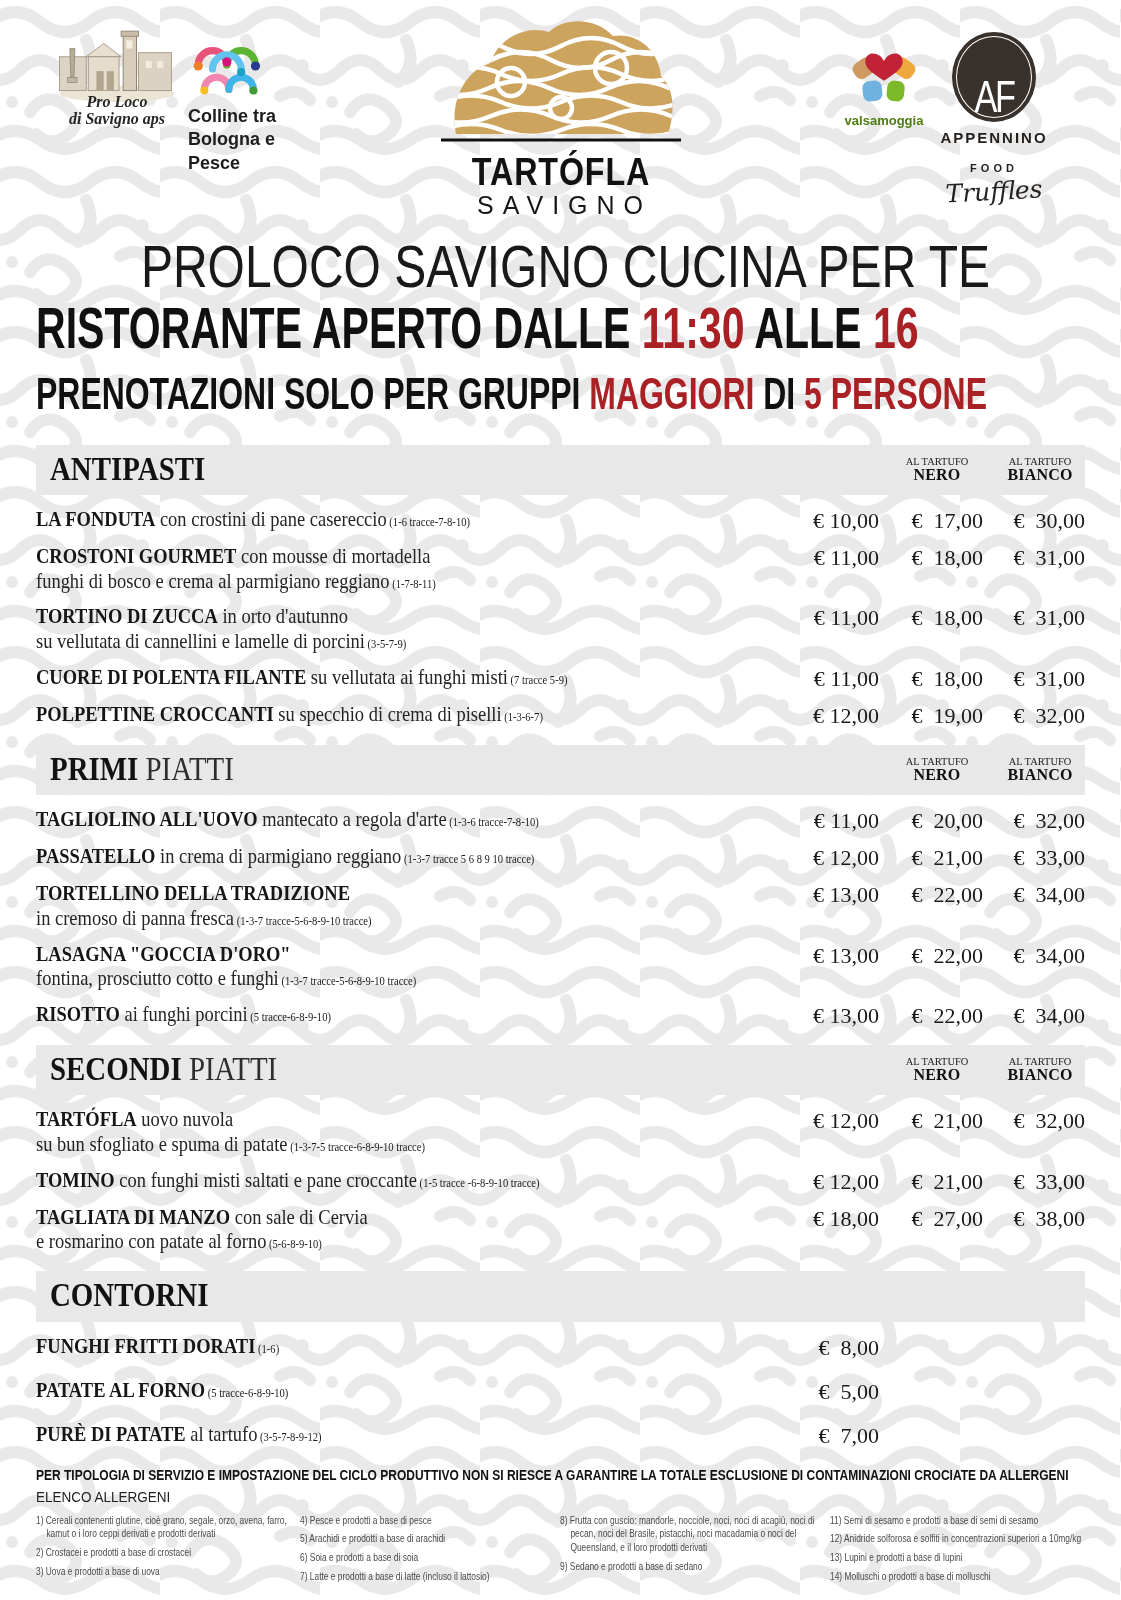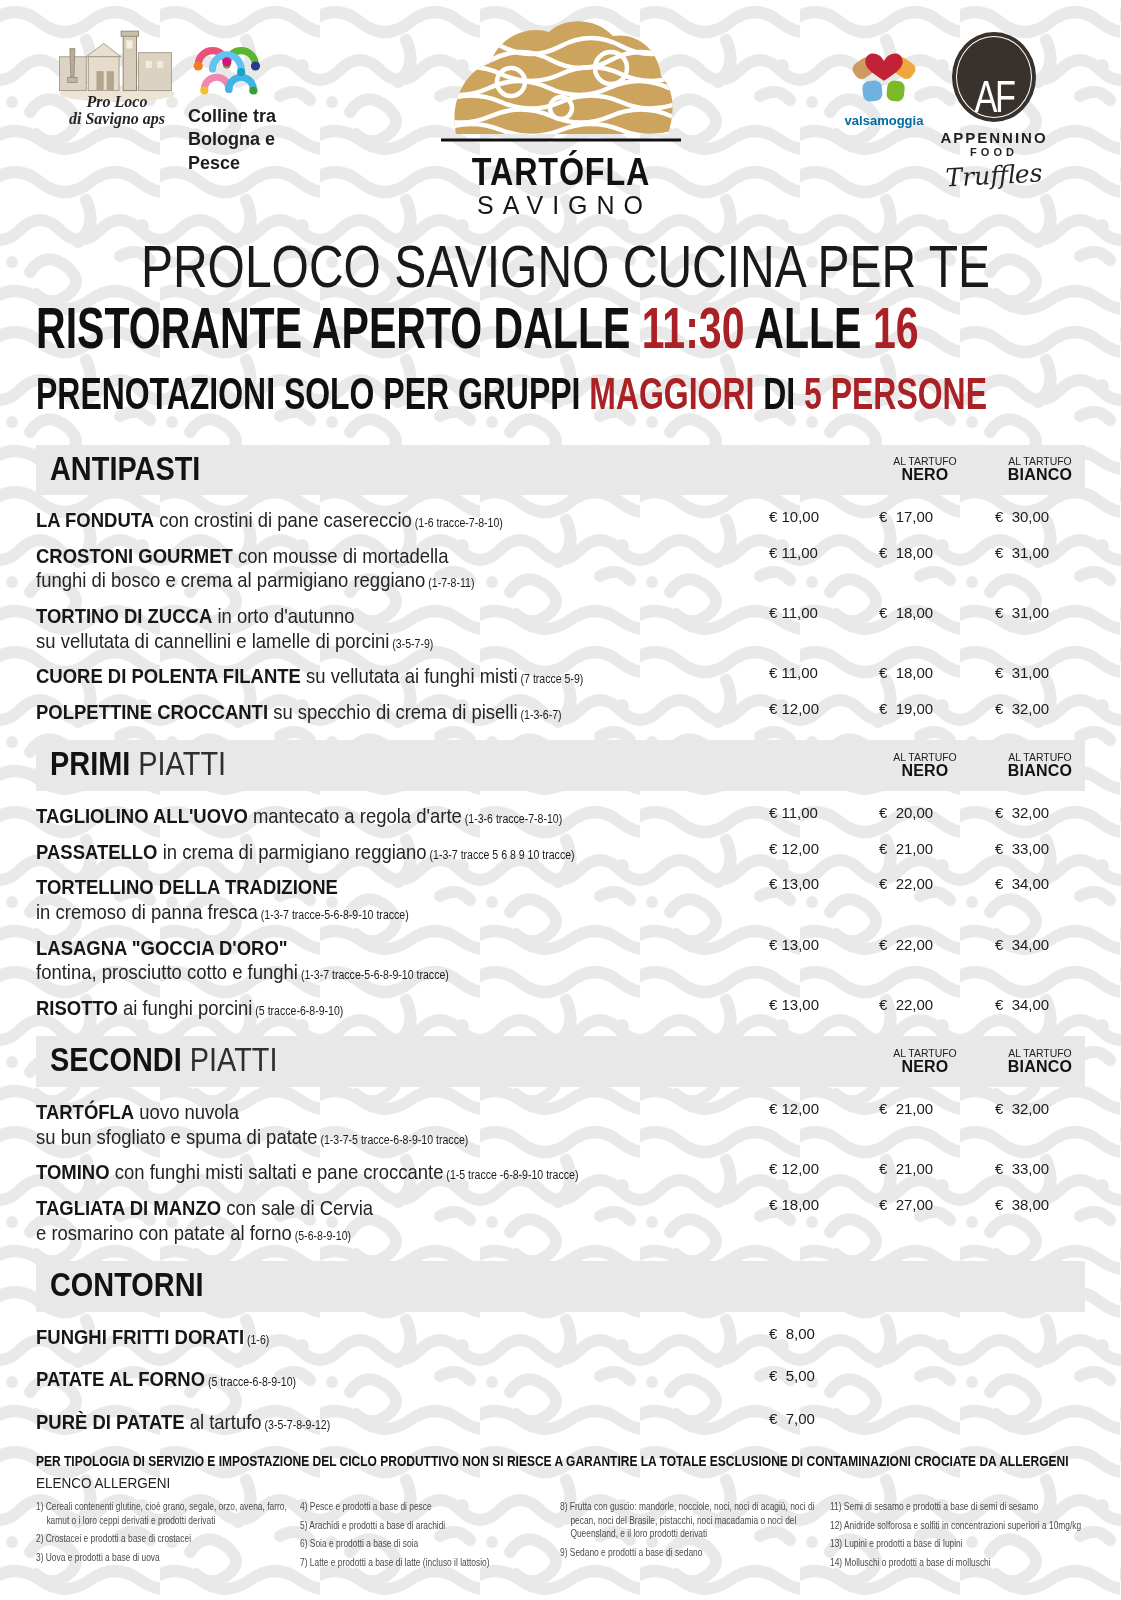--- a/index.html
+++ b/index.html
@@ -16,61 +16,61 @@
   .logo-proloco{left:12px;top:26px;width:138px;text-align:center;}
   .pl-label{font-family:"Liberation Serif",serif;font-style:italic;font-weight:700;
     font-size:16px;line-height:1.05;color:#262626;margin-top:-16px;}
   .logo-colline{left:152px;top:34px;width:100px;}
   .cl-label{font-size:18px;font-weight:700;line-height:1.3;color:#1d1d1d;margin-top:3px;}
   .logo-tartofla{left:50%;margin-left:-122px;top:12px;width:244px;text-align:center;}
   .tartofla-title{font-size:38px;font-weight:700;letter-spacing:1px;color:#111;
     transform:scaleX(0.85);white-space:nowrap;margin-top:1px;}
   .tartofla-sub{font-size:25px;font-weight:400;letter-spacing:9px;padding-left:8px;color:#161616;margin-top:-3px;}
   .logo-valsamoggia{left:802px;top:40px;width:92px;text-align:center;}
-  .vs-label{font-size:13px;font-weight:700;color:#0369a1;margin-top:1px;}
+  .vs-label{font-size:13px;font-weight:700;color:#4d7c0f;margin-top:1px;}
   .logo-appennino{right:20px;top:32px;width:142px;text-align:center;}
   .af-circle{width:84px;height:90px;border-radius:50%;background:#38312c;margin:0 auto;
     position:relative;display:flex;align-items:flex-end;justify-content:center;}
   .af-ring{position:absolute;inset:4px;border:1.5px solid #fff;border-radius:50%;}
   .af-mono{color:#fff;font-size:44px;font-weight:400;letter-spacing:-3px;transform:scaleX(0.78);}
   .af-name{font-size:15px;font-weight:800;letter-spacing:2px;color:#241f1b;margin-top:7px;}
-  .af-food{font-size:11px;font-weight:600;letter-spacing:4px;color:#241f1b;margin-top:0;}
+  .af-food{font-size:11px;font-weight:600;letter-spacing:4px;color:#241f1b;margin-top:16px;}
   .af-script{font-family:"DejaVu Serif",serif;font-style:italic;font-size:25px;color:#262220;
     margin-top:3px;transform:rotate(-3deg);}
 
   
   .t1{font-size:60px;font-weight:400;color:#191919;white-space:nowrap;line-height:1.02;
     text-align:center;transform:scaleX(0.80);transform-origin:center top;margin-top:8px;}
   .t2{font-size:57px;font-weight:700;color:#101010;white-space:pre;line-height:1.05;
     transform:scaleX(0.72);transform-origin:left top;margin-top:2px;}
   .t3{font-size:45px;font-weight:700;color:#101010;white-space:pre;line-height:1.1;
     transform:scaleX(0.71);transform-origin:left top;margin-top:10px;}
   .red{color:#a92025;}
 
   
   #menu{margin-top:26px;}
-  .menurow{display:grid;grid-template-columns:1fr 86px 92px 90px;column-gap:24px;align-items:start;}
+  .menurow{display:grid;grid-template-columns:1fr 86px 92px 90px;column-gap:12px;align-items:start;font-family:Liberation Serif, serif;}
   .band{background:#e8e8e8;padding:6px 0 9px;margin:16px 0 12px;align-items:center;}
   .bandtitle{padding-left:14px;}
   .cond-title{transform:scaleX(0.85);transform-origin:left center;white-space:nowrap;
     font-size:34px;line-height:1.05;}
   .tb{font-weight:700;color:#121212;}
   .tl{font-weight:400;color:#2e2e2e;}
   .colhead{text-align:center;line-height:1;padding-top:2px;}
   .ch-top{font-size:11px;color:#222;transform:scaleX(0.95);}
   .ch-bot{font-size:16px;font-weight:800;letter-spacing:0.2px;margin-top:0px;color:#121212;}
   .items .item{margin-bottom:10px;}
   .items.wide .item{margin-bottom:17px;}
   .iline{white-space:nowrap;transform:scaleX(0.88);transform-origin:left top;
     font-size:21px;line-height:1.22;color:#1b1b1b;}
   .iname{font-weight:700;color:#161616;}
   .idesc{font-weight:400;color:#242424;}
   .inote{font-size:12px;color:#1b1b1b;}
   .line2{margin-top:-1px;}
-  .price{font-size:15px;white-space:pre;color:#1a1a1a;padding-top:1px;}
+  .price{font-size:22px;white-space:pre;color:#1a1a1a;padding-top:1px;text-align:right;}
 
   
   .warn{font-size:15px;font-weight:700;white-space:nowrap;color:#111;
     transform:scaleX(0.80);transform-origin:left top;margin-top:14px;}
   .elenco{font-size:15px;color:#222;white-space:nowrap;
     transform:scaleX(0.9);transform-origin:left top;margin-top:5px;}
   #allergens{display:grid;grid-template-columns:264px 260px 270px 255px;margin-top:9px;}
   .acol{width:124%;transform:scaleX(0.8);transform-origin:left top;
     font-size:10.5px;color:#4a4a4a;line-height:1.32;}
   .aitem{margin-bottom:5px;padding-left:13px;text-indent:-13px;}

